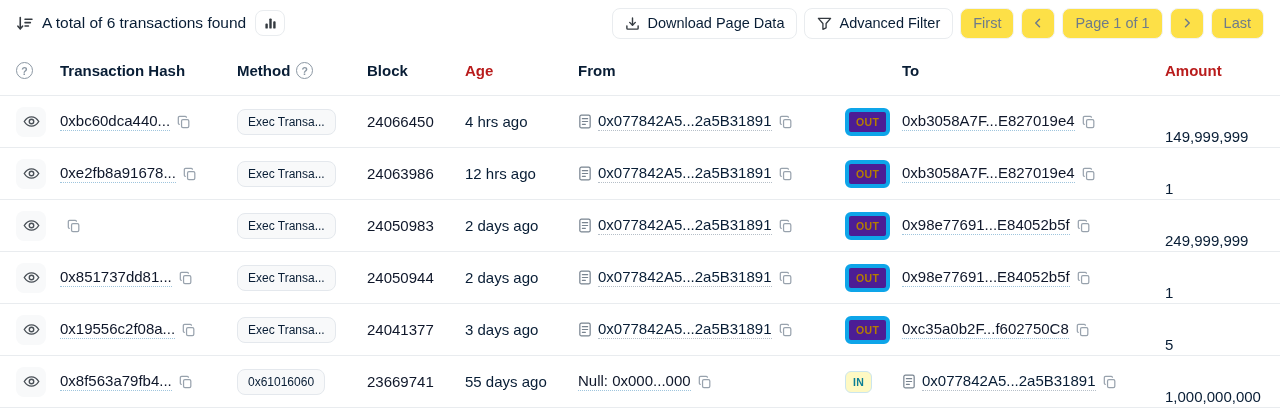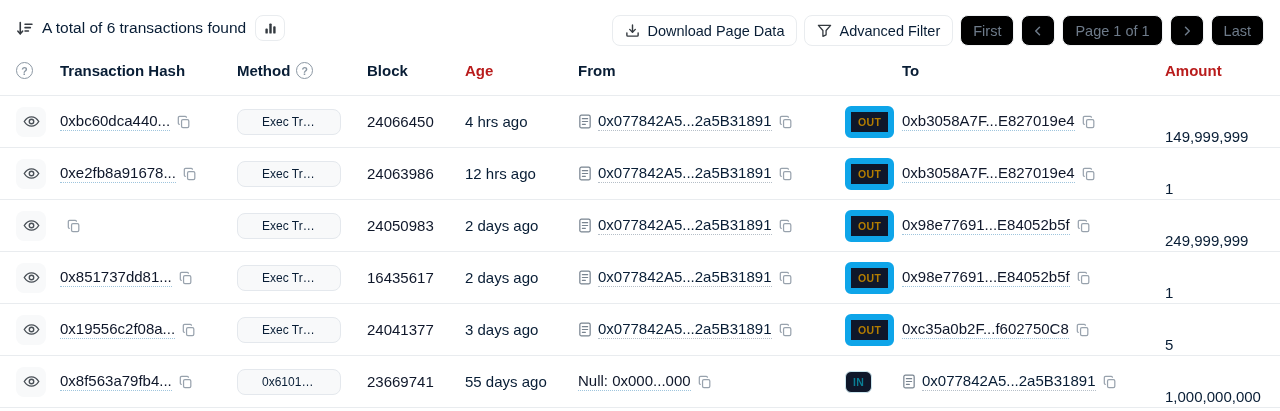--- a/index.html
+++ b/index.html
@@ -6,41 +6,41 @@
   html,body { background:#fff; }
   body {
     width:1280px; height:411px; overflow:hidden;
     font-family:"Liberation Sans","DejaVu Sans",sans-serif;
     color:#081d35; font-size:15px;
   }
   .page { width:1280px; height:411px; background:#fff; }
 
   
   .topbar {
-    height:46px; padding:15px 16px;
-    display:flex; align-items:flex-start; justify-content:space-between;
+    height:46px; padding:8px 16px;
+    display:flex; align-items:center; justify-content:space-between;
   }
   .topbar-left { display:flex; align-items:center; gap:9px; }
   .summary-text { font-size:15.5px; color:#081d35; }
   .chart-btn {
     width:30px; height:26px; border:1px solid #e9ecef; border-radius:8px;
     background:#fff; display:flex; align-items:center; justify-content:center;
     cursor:pointer;
   }
   .topbar-right { display:flex; align-items:center; gap:7px;margin-left:44px; }
   .btn {
     display:flex; align-items:center; gap:7px;
     height:31px; padding:0 12px;
     border:1px solid #e9ecef; border-radius:8px; background:#fff;
     font-size:14.5px; color:#081d35; cursor:pointer; white-space:nowrap;
     font-family:inherit;
   }
   .pg-btn {
     height:31px; padding:0 12px; display:flex; align-items:center; justify-content:center;
-    background:#000000; border:1px solid #f1f3f5; border-radius:8px;
+    background:#fde047; border:1px solid #f1f3f5; border-radius:8px;
     font-size:14.5px; color:#6e7b8a; cursor:pointer; white-space:nowrap;
     font-family:inherit;
   }
   .pg-nav { padding:0 10px; }
 
   
   .grid-row {
     display:grid;
     grid-template-columns:44px 177px 130px 98px 113px 267px 57px 263px 1fr;
     align-items:center; padding:0 16px;
@@ -63,32 +63,32 @@
   }
 
   .link { color:#0f172a; text-decoration:none; cursor:pointer; }
   .dotted { border-bottom:1px dotted #9fc5dd; line-height:1.25; }
   .addr-dark { color:#081d35; border-bottom:1px dotted #b6bfc8; line-height:1.25; }
 
   .copy-btn { margin-left:7px; display:inline-flex; cursor:pointer; flex:none; }
   .doc-icon { margin-right:6px; display:inline-flex; flex:none; }
 
   .method-badge {
-    display:inline-block; max-width:104px; padding:5px 24px;
+    display:inline-block; max-width:104px; padding:5px 10px;
     background:#f8f9fa; border:1px solid #e4e8ed; border-radius:8px;
     font-size:12px; color:#081d35; white-space:nowrap; overflow:hidden;
     text-overflow:ellipsis; text-align:center;
   }
 
   .dir-badge {
     display:inline-block; padding:4px 7px; border-radius:6px;
     font-size:10.5px; font-weight:700; letter-spacing:.4px;
   }
-  .dir-out { background:#0f172a; color:#b47d00; border:6px solid #0ea5e9; }
-  .dir-in  { background:#0f172a; color:#0a7e95; border:1px solid #cbe5ee; }
+  .dir-out { background:#4c1d95; color:#b47d00; border:4px solid #0ea5e9; }
+  .dir-in  { background:#fef9c3; color:#0a7e95; border:1px solid #cbe5ee; }
 
   .age-text { color:#081d35; }
   .amount-text { color:#081d35;margin-top:30px; }
   .trunc { white-space:nowrap; overflow:hidden; text-overflow:ellipsis; }
 </style>
 </head>
 <body>
 
 <div class="page">
 
@@ -387,21 +387,21 @@
             <path d="M10.8 3.2v-.4A1.3 1.3 0 009.5 1.5H3A1.5 1.5 0 001.5 3v6.5a1.3 1.3 0 001.3 1.3h.4"></path>
           </svg>
         </span>
       </div>
 
       <div class="td">
           <span class="method-badge">Exec Transa...</span>
         </div>
 
       <div class="td">
-          <a class="link">16435617</a>
+          <a class="link">24050944</a>
         </div>
 
       <div class="td age-text">2 days ago</div>
 
       <div class="td">
         <span class="doc-icon from-doc">
           <svg width="14" height="15" viewBox="0 0 14 16" fill="none" stroke="#77838f" stroke-width="1.3" stroke-linecap="round">
             <rect x="1.5" y="1.2" width="11" height="13.6" rx="1.6"></rect>
             <path d="M4.2 5h5.6"></path>
               <path d="M4.2 8h5.6"></path>

